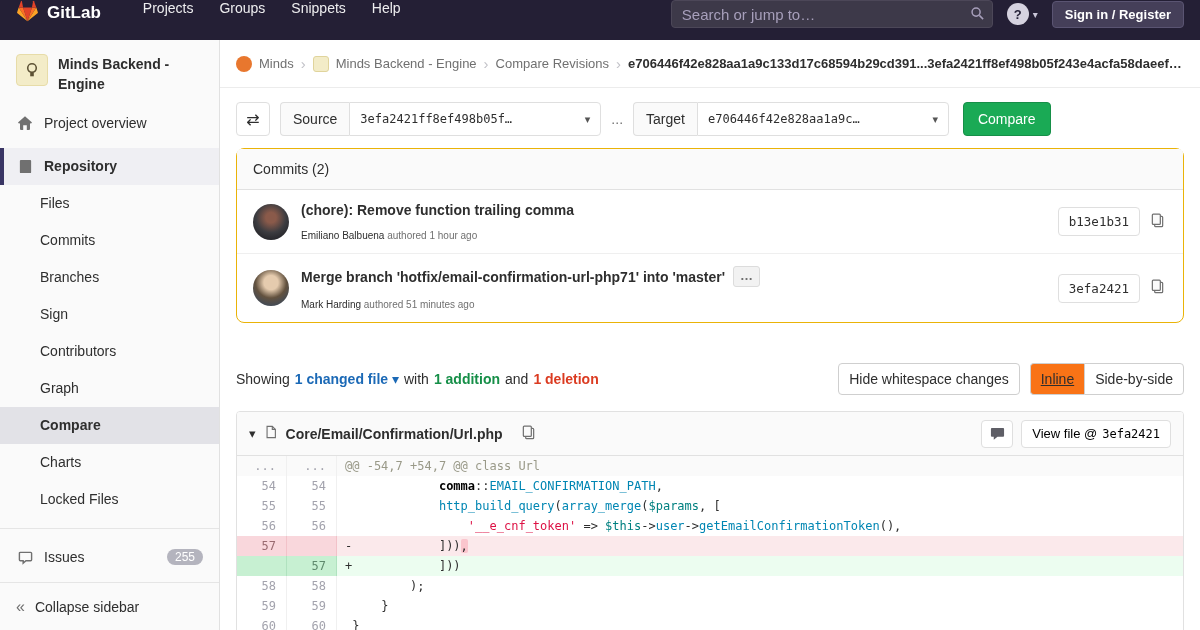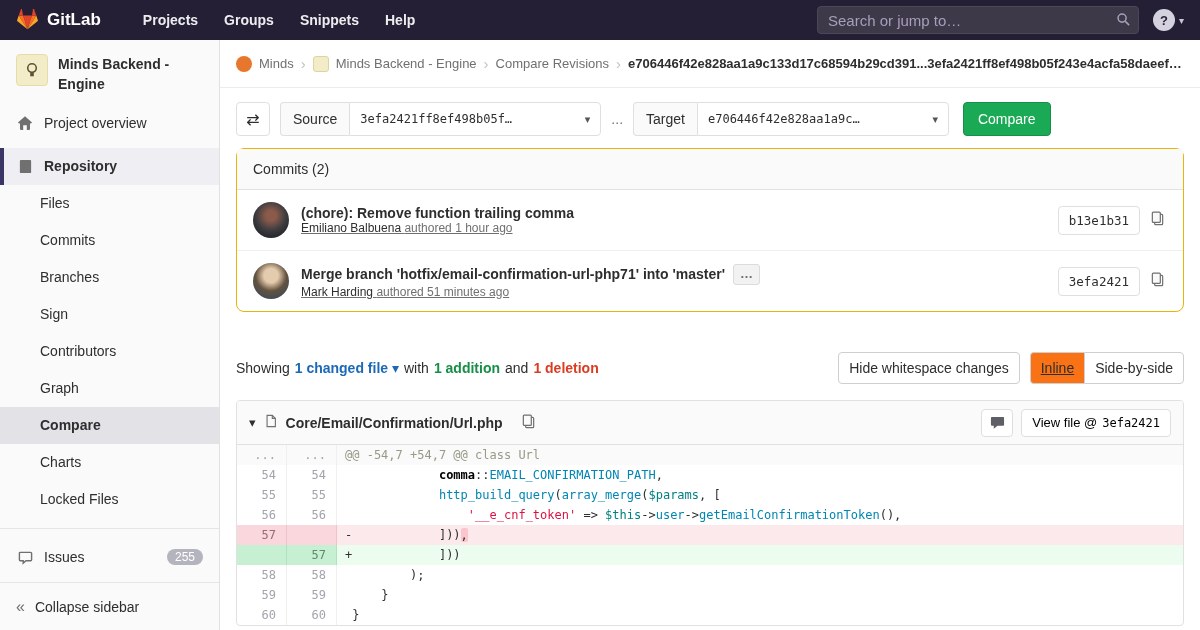--- a/index.html
+++ b/index.html
@@ -1,24 +1,24 @@
 <!DOCTYPE html>
 <html><head>
 <meta charset="utf-8">
 <style>
   * { margin:0; padding:0; box-sizing:border-box; }
   html,body { width:1200px; height:630px; overflow:hidden; background:#fff;
     font-family:"Liberation Sans","DejaVu Sans",sans-serif; font-size:14px; color:#2e2e2e; }
   .mono { font-family:"DejaVu Sans Mono","Liberation Mono",monospace; }
 
   
-  .topbar { height:40px; background:#241f35; display:flex; align-items:center; padding:0 16px; gap:12px; }
+  .topbar { height:40px; background:#241f35; display:flex; align-items:flex-start; padding:0 16px; gap:12px; }
   .logo-group { display:flex; align-items:center; gap:8px; margin-right:30px; cursor:pointer; }
   .logo-text { color:#fff; font-weight:bold; font-size:17px; }
-  .top-nav { display:flex; gap:26px;font-weight:bold; }
+  .top-nav { display:flex; gap:26px; }
   .top-nav a { color:rgba(255,255,255,.92); text-decoration:none; font-size:14px; }
   .top-right { margin-left:auto; display:flex; align-items:center; gap:14px; }
   .search-wrap { position:relative; width:322px; }
   .search-wrap input { width:100%; height:28px; background:#3d3949; border:1px solid #4c4758; border-radius:4px;
      color:#e8e6f0; font-size:15px; padding:0 30px 0 10px; outline:none; font-family:inherit; }
   .search-wrap input::placeholder { color:#a79fbb; }
   .search-icon { position:absolute; right:8px; top:6px; }
   .help-group { display:flex; align-items:center; gap:4px; cursor:pointer; }
   .help-circle { width:22px; height:22px; border-radius:50%; background:#d5d2df; color:#262238;
      font-weight:bold; font-size:13px; display:flex; align-items:center; justify-content:center; }
@@ -76,21 +76,21 @@
   .panel-header { background:#fafafa; border-bottom:1px solid #e1e1e1; padding:12px 16px; border-radius:4px 4px 0 0; }
   .commit-row { display:flex; align-items:center; gap:12px; padding:12px 16px; }
   .commit-row + .commit-row { border-top:1px solid #efefef; }
   .commit-avatar { width:36px; height:36px; border-radius:50%; flex:0 0 36px; cursor:pointer; }
   .av1 { background:radial-gradient(circle at 50% 38%, #8a5a4a 0 18%, #3c3c40 52%, #1d1d22 90%); }
   .av2 { background:radial-gradient(circle at 50% 35%, #e5cbae 0 24%, #63523f 52%, #35475e 90%); }
   .commit-info { flex:1; min-width:0; }
   .commit-title { font-weight:600; font-size:14px; display:flex; align-items:center; gap:8px; cursor:pointer; }
   .expander { border:1px solid #dcdcdc; background:#f2f2f2; border-radius:3px; color:#707070; font-size:13px;
      line-height:1; padding:2px 6px 4px; cursor:pointer; }
-  .commit-meta { color:#707070; margin-top:0; font-size:12px;text-decoration:underline; }
+  .commit-meta { color:#707070; margin-top:12px; font-size:10px; }
   .author-name { color:#2e2e2e; cursor:pointer; }
   .sha-group { display:flex; align-items:center; }
   .sha-label { border:1px solid #dfdfdf; border-radius:4px; padding:6px 10px; font-size:12.5px; background:#fff; }
   .copy-btn { border:none; background:none; cursor:pointer; margin-left:8px; padding:2px; }
 
   
   .diff-stats { display:flex; align-items:center; margin:40px 16px 16px; gap:5px; }
   .link-blue { color:#1b69b6; font-weight:600; cursor:pointer; }
   .stat-add { color:#168f48; font-weight:700; }
   .stat-del { color:#db3b21; font-weight:700;text-align:center; }
@@ -167,20 +167,21 @@
         <svg viewBox="0 0 16 16" width="15" height="15" fill="none" stroke="#a79fbb" stroke-width="1.6">
           <circle cx="6.5" cy="6.5" r="4.3"></circle>
             <path d="M10 10 L14 14"></path>
         </svg>
       </span>
     </div>
     <div class="help-group">
       <span class="help-circle">?</span>
       <span class="help-caret">▾</span>
     </div>
+    <button class="signin-btn">Sign in / Register</button>
   </div>
 </header>
 
 <div class="layout">
 
   <aside class="sidebar">
     <div class="project-context">
       <span class="project-avatar">
         <svg viewBox="0 0 16 16" width="18" height="18">
           <circle cx="8" cy="6.3" r="3.8" fill="none" stroke="#5d5235" stroke-width="1.4"></circle>

